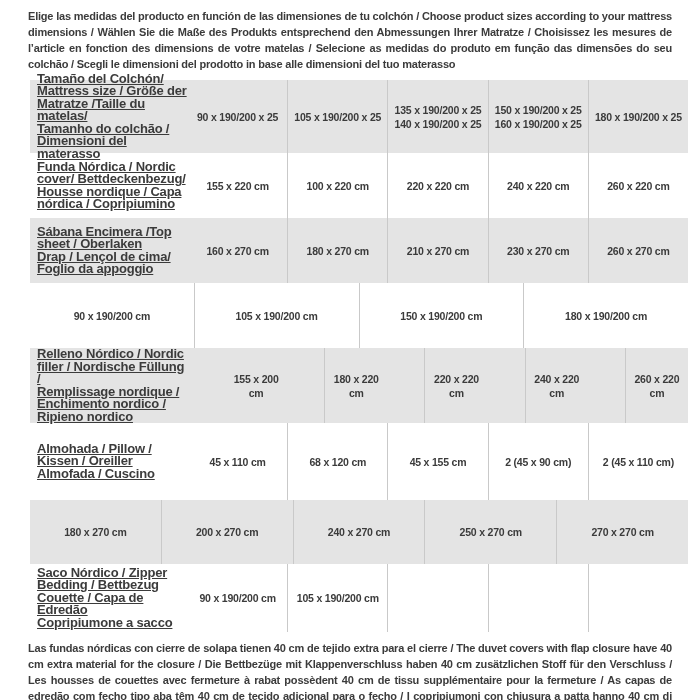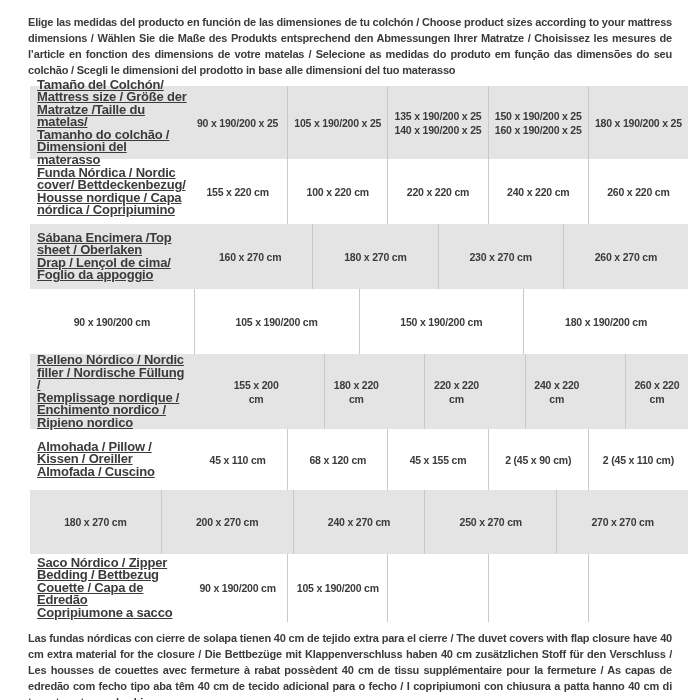--- a/index.html
+++ b/index.html
@@ -20,37 +20,37 @@
     overflow:hidden;
   }
   .note{
     margin:0 28px;
     font-size:11px;
     line-height:16px;
     letter-spacing:-0.2px;
     text-align:justify;
     color:var(--text);
   }
-  .note.header{padding-top:14px;}
+  .note.header{padding-top:8px;}
   .note.footer{margin-top:8px;}
   .size-table{
     margin:8px 12px 0 30px;
     width:658px;
   }
   .trow{
     display:flex;
     align-items:stretch;
   }
   .trow:nth-child(odd){background:var(--row-shade);}
   .trow:nth-child(1){height:73px;}
   .trow:nth-child(2){height:65px;}
   .trow:nth-child(3){height:65px;}
   .trow:nth-child(4){height:65px;}
   .trow:nth-child(5){height:75px;gap:37px;}
-  .trow:nth-child(6){height:61px;}
+  .trow:nth-child(6){height:77px;}
   .trow:nth-child(7){height:64px;}
   .trow:nth-child(8){height:68px;}
   .label-cell{
     width:158px;
     flex:0 0 158px;
     display:flex;
     align-items:center;
     padding-left:7px;
     font-size:13px;
     line-height:12.5px;
@@ -107,20 +107,21 @@
       <div class="value-cell">260 x 220 cm</div>
     </div>
 
     <div class="trow">
       <div class="label-cell">Sábana Encimera /Top
 sheet / Oberlaken
 Drap / Lençol de cima/
 Foglio da appoggio</div>
       <div class="value-cell">160 x 270 cm</div>
       <div class="value-cell">180 x 270 cm</div>
+      <div class="value-cell">210 x 270 cm</div>
       <div class="value-cell">230 x 270 cm</div>
       <div class="value-cell">260 x 270 cm</div>
     </div>
 
     <div class="trow">
       <div class="value-cell">90 x 190/200 cm</div>
       <div class="value-cell">105 x 190/200 cm</div>
       <div class="value-cell">150 x 190/200 cm</div>
       <div class="value-cell">180 x 190/200 cm</div>
     </div>

